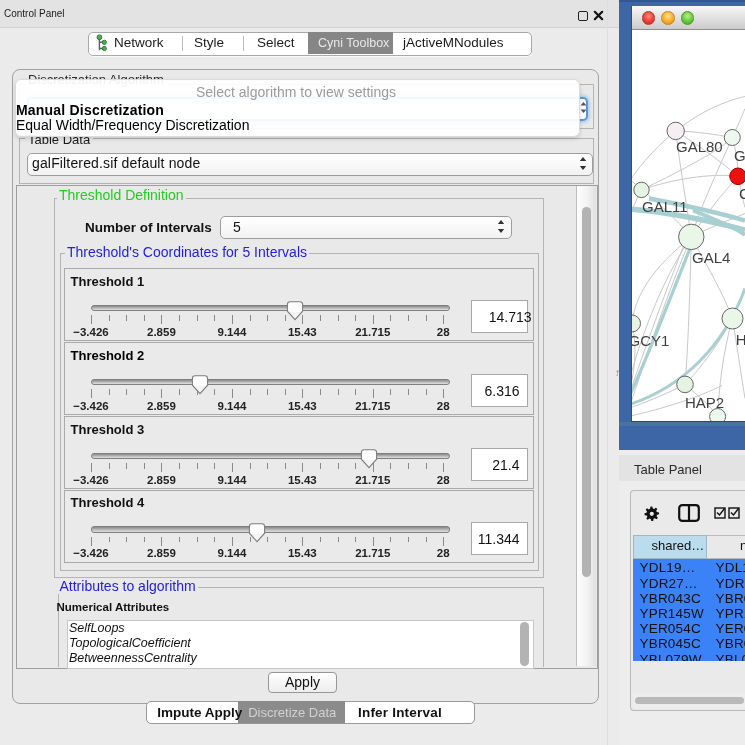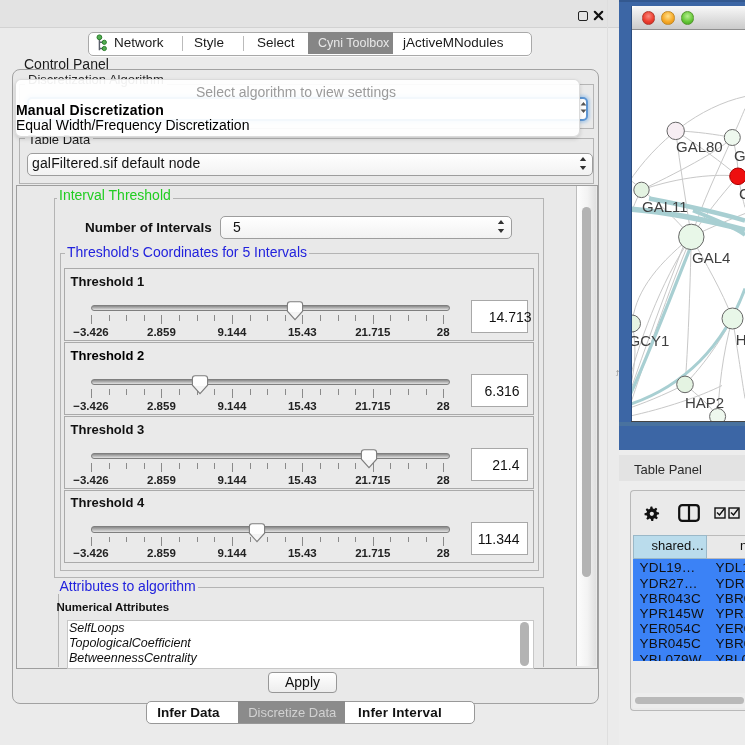--- a/index.html
+++ b/index.html
@@ -5,21 +5,21 @@
   html,body{margin:0;padding:0;}
   body{width:745px;height:745px;position:relative;overflow:hidden;
        font-family:"Liberation Sans", sans-serif;background:#ebebeb;}
   .abs{position:absolute;}
   .grp{position:absolute;border:1px solid #b4b4b4;}
 </style>
 </head>
 <body>
 
 <div class="abs" style="left:0;top:0;width:619px;height:27px;background:#e3e3e3;border-bottom:1px solid #d2d2d2;"></div>
-<div class="abs" style="left:24px;top:7.5px;font-size:14px;color:#1c1c1c;margin-top:48px;">Control Panel</div>
+<div class="abs" style="left:4px;top:7.5px;font-size:10px;color:#1c1c1c;">Control Panel</div>
 
 <div class="abs" style="left:577.5px;top:10.5px;width:8px;height:8px;border:1.5px solid #222;border-radius:2px;"></div>
 <svg class="abs" style="left:593px;top:9.5px;" width="11" height="11" viewBox="0 0 11 11">
     <path d="M1.8 1.8 L9.2 9.2 M9.2 1.8 L1.8 9.2" stroke="#111" stroke-width="2.2" stroke-linecap="round"></path>
   </svg>
 
 <div class="abs" style="left:88px;top:32px;width:442px;height:22px;background:#fff;border:1px solid #a9a9a9;border-radius:5px;box-shadow:0 1px 0 rgba(255,255,255,.7);"></div>
 <div class="abs" style="left:182px;top:36px;width:1px;height:15px;background:#bbb;"></div>
 <div class="abs" style="left:243px;top:36px;width:1px;height:15px;background:#bbb;"></div>
 <div class="abs" style="left:308px;top:32px;width:85px;height:22px;background:#868686;"></div>
@@ -55,21 +55,21 @@
     <path d="M5 1 L8.2 5 H1.8 Z" fill="#333"></path>
     <path d="M5 14 L1.8 10 H8.2 Z" fill="#333"></path>
   </svg>
 
 <div class="abs" style="left:15.8px;top:185px;width:580.2px;height:482px;background:#e9e9e9;border:1px solid #9e9e9e;"></div>
 
 <div class="abs" style="left:576px;top:186px;width:19px;height:480px;background:linear-gradient(90deg,#fdfdfd,#f3f3f3 55%,#e0e0e0);border-left:1px solid #bdbdbd;"></div>
 <div class="abs" style="left:581.5px;top:207px;width:9px;height:370px;background:#b3b3b3;border-radius:4.5px;"></div>
 
 <div class="grp" style="left:53.5px;top:197.5px;width:488px;height:378px;"></div>
-<div class="abs" style="left:57px;top:186.8px;font-size:14px;color:#21cd21;background:#e9e9e9;padding:0 2px;">Interval Threshold</div>
+<div class="abs" style="left:57px;top:186.8px;font-size:14px;color:#21cd21;background:#e9e9e9;padding:0 2px;">Threshold Definition</div>
 
 <div class="abs" style="left:85px;top:219.5px;font-size:13.5px;font-weight:bold;color:#111;">Number of Intervals</div>
 <div class="abs" style="left:219.5px;top:216px;width:290px;height:21px;background:linear-gradient(#ffffff,#f2f2f2);border:1px solid #9d9d9d;border-radius:5px;"></div>
 <div class="abs" style="left:233px;top:218.7px;font-size:14px;color:#111;">5</div>
 <svg class="abs" style="left:496px;top:219px;" width="10" height="15" viewBox="0 0 10 15">
     <path d="M5 1 L8.2 5 H1.8 Z" fill="#333"></path>
     <path d="M5 14 L1.8 10 H8.2 Z" fill="#333"></path>
   </svg>
 
 <div class="grp" style="left:59.5px;top:252.5px;width:477px;height:316px;"></div>
@@ -257,21 +257,21 @@
 <div class="abs" style="left:66.5px;top:620px;width:465.5px;height:47px;background:#fff;border:1px solid #c7c7c7;overflow:hidden;font-style:italic;">
   <div style="font-size:12.5px;color:#111;padding-left:1.5px;line-height:15.1px;padding-top:0px;">SelfLoops<br>TopologicalCoefficient<br>BetweennessCentrality</div>
 </div>
 <div class="abs" style="left:518px;top:621px;width:10px;height:45px;background:#fff;"></div>
 <div class="abs" style="left:519.5px;top:621.5px;width:9px;height:44px;background:#b3b3b3;border-radius:4.5px;"></div>
 
 <div class="abs" style="left:268px;top:671.5px;width:67px;height:19px;background:linear-gradient(#ffffff,#ededed);border:1px solid #979797;border-radius:4px;text-align:center;font-size:14px;color:#111;line-height:19px;">Apply</div>
 
 <div class="abs" style="left:145.5px;top:700.5px;width:327.5px;height:21px;background:#fff;border:1px solid #989898;border-radius:5px;"></div>
 <div class="abs" style="left:238px;top:700.5px;width:106.5px;height:22px;background:#8b8b8b;"></div>
-<div class="abs" style="left:157.3px;top:704.5px;font-size:13.5px;color:#111;font-weight:bold;">Infer Data</div>
+<div class="abs" style="left:157.3px;top:704.5px;font-size:13.5px;color:#111;font-weight:bold;">Impute Apply</div>
 <div class="abs" style="left:248.2px;top:704.5px;font-size:13px;color:#d2d2d2;">Discretize Data</div>
 <div class="abs" style="left:358px;top:704.5px;font-size:13.5px;color:#111;font-weight:bold;letter-spacing:0.2px;">Infer Interval</div>
 
 <div class="abs" style="left:14.5px;top:79px;width:563px;height:56px;background:rgba(255,255,255,0.93);border:1px solid rgba(210,210,210,0.8);border-radius:6px;box-shadow:0 2px 4px rgba(0,0,0,.15);"></div>
 <div class="abs" style="left:14.5px;top:84px;width:563px;text-align:center;font-size:14px;color:#9b9b9b;">Select algorithm to view settings</div>
 <div class="abs" style="left:16px;top:102px;font-size:14px;font-weight:bold;color:#000;letter-spacing:0.2px;">Manual Discretization</div>
 <div class="abs" style="left:16px;top:117px;font-size:14px;color:#000;">Equal Width/Frequency Discretization</div>
 
 <div class="abs" style="left:607px;top:0;width:1px;height:745px;background:#dedede;"></div>
 <div class="abs" style="left:615.5px;top:368.5px;font-size:7.5px;color:#777;">⤴</div>

